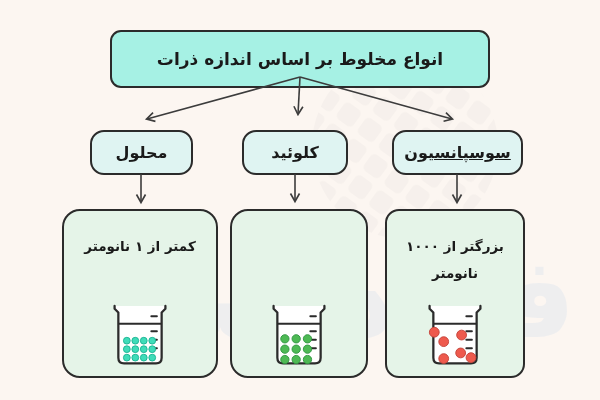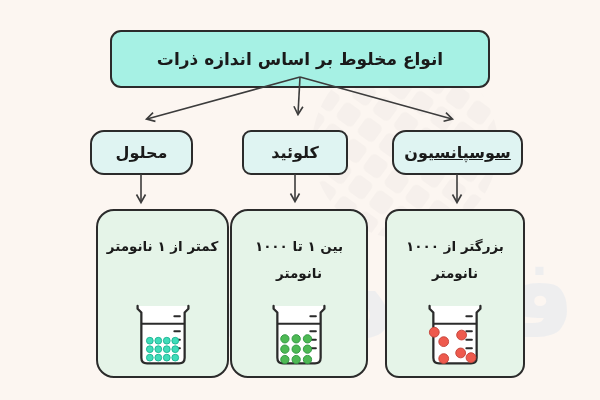--- a/index.html
+++ b/index.html
@@ -30,28 +30,28 @@
   .title-box{
     left:110px;top:30px;width:380px;height:58px;
     background:var(--title-fill,#a6f1e4);border-radius:11px;
     font-size:17px;
   }
   .branch-box{
     top:130px;height:45px;background:var(--branch-fill,#dff4f2);
     border-radius:14px;font-size:16px;
   }
   .branch-box.b0{left:90px;width:103px;}
-  .branch-box.b1{left:242px;width:106px;border-radius:9px;}
+  .branch-box.b1{left:242px;width:106px;}
   .branch-box.b2{left:392px;width:131px;text-decoration:underline;}
   .detail-box{
     top:209px;height:169px;background:var(--detail-fill,#e5f4e8);
     border-radius:18px;flex-direction:column;justify-content:flex-start;
     padding:22px 8px 4px 8px;font-size:13.5px;line-height:2.0;
   }
-  .detail-box.b0{left:96px;width:133px;}
+  .detail-box.b0{left:62px;width:156px;}
   .detail-box.b1{left:230px;width:138px;}
   .detail-box.b2{left:385px;width:140px;border-radius:14px;}
   .detail-box .size-text{display:block;}
   .detail-box.b0 .size-text{white-space:nowrap;}
   
   .arrows{position:absolute;left:0;top:0;z-index:3;pointer-events:none;}
   .arrows path{fill:none;stroke:var(--arrow,#3c3c3c);stroke-width:1.6;}
   #ah path{fill:none;stroke:var(--arrow,#3c3c3c);stroke-width:1.6;}
   
   .beaker{width:58px;height:64px;display:block;margin:auto auto 4px auto;}
@@ -126,21 +126,20 @@
           <circle cx="43" cy="48" r="3.6" fill="#3fdcb9" stroke="#1db493" stroke-width="1"></circle>
           <circle cx="16" cy="57" r="3.6" fill="#3fdcb9" stroke="#1db493" stroke-width="1"></circle>
           <circle cx="25" cy="57" r="3.6" fill="#3fdcb9" stroke="#1db493" stroke-width="1"></circle>
           <circle cx="34" cy="57" r="3.6" fill="#3fdcb9" stroke="#1db493" stroke-width="1"></circle>
           <circle cx="43" cy="57" r="3.6" fill="#3fdcb9" stroke="#1db493" stroke-width="1"></circle>
         </g>
     </svg>
   </div>
 
   <div class="node detail-box b1">
-    <span class="size-text">بین ۱ تا ۱۰۰۰ نانومتر</span>
     <svg class="beaker" viewBox="0 0 60 68">
       <path class="bk-body" d="M3,2 L3,5 L7,9 L7,57 Q7,63 13,63 L47,63 Q53,63 53,57 L53,9 L57,5 L57,2"></path>
       <line class="bk-line" x1="7" y1="21" x2="53" y2="21"></line>
       <g class="bk-ticks">
         <line x1="42" y1="13" x2="48" y2="13"></line>
         <line x1="42" y1="29" x2="48" y2="29"></line>
         <line x1="42" y1="38" x2="48" y2="38"></line>
         <line x1="42" y1="47" x2="48" y2="47"></line>
       </g>
       <g class="dots">

